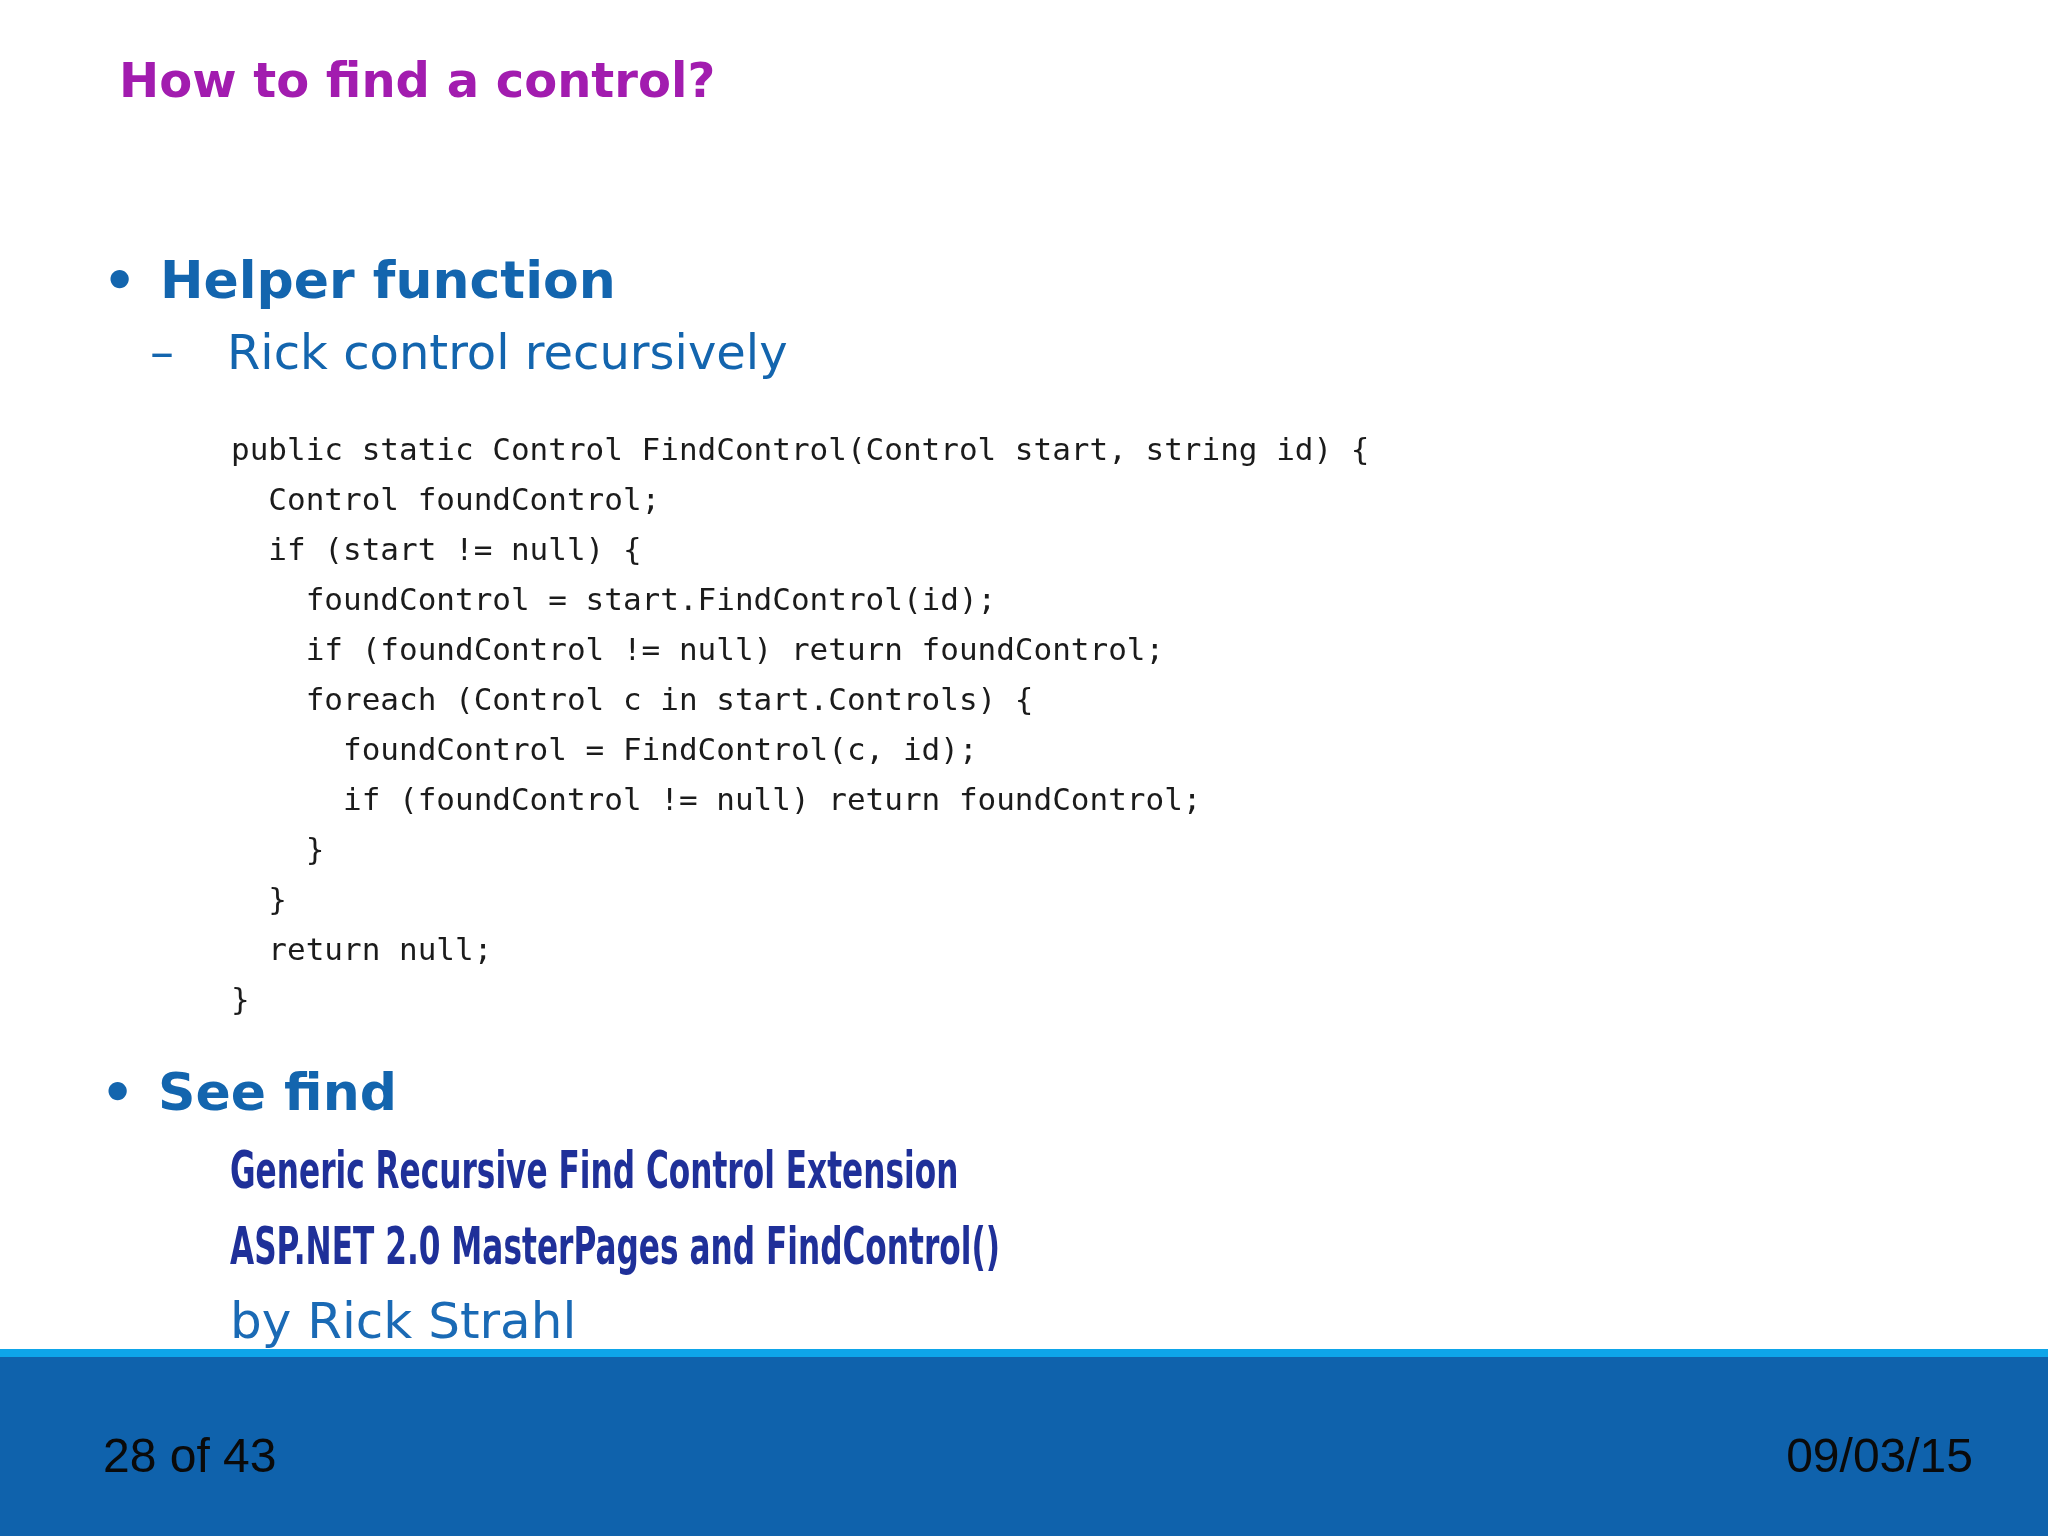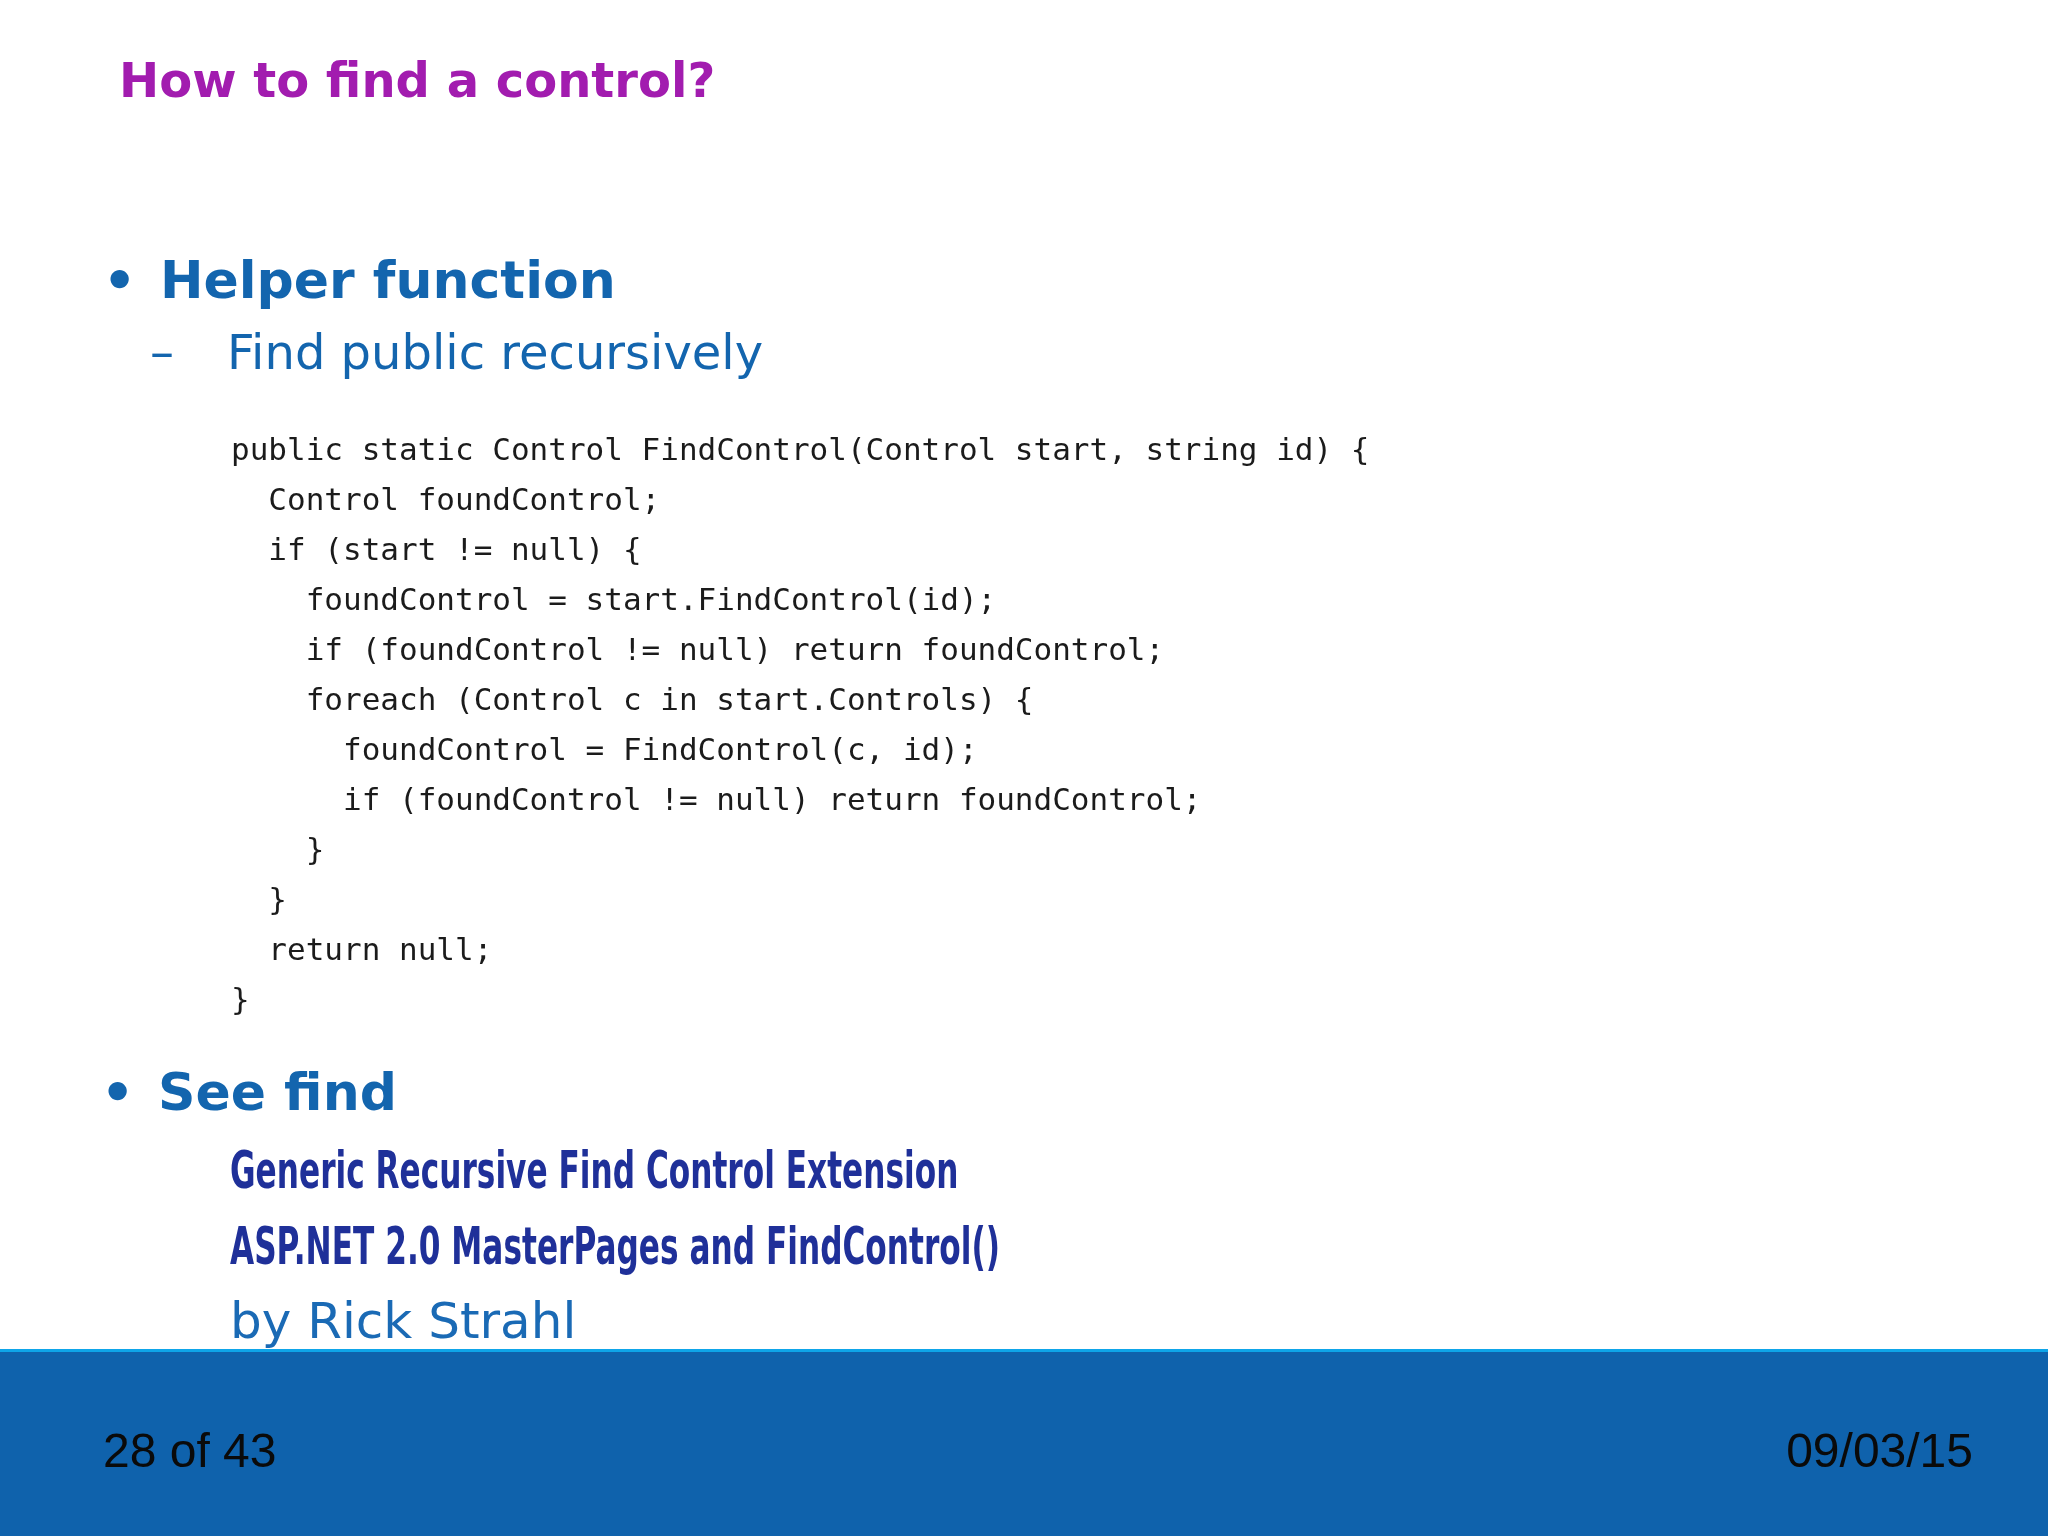--- a/index.html
+++ b/index.html
@@ -88,21 +88,21 @@
   .link-byline { font-size: 50px; color: #1A6AB5; }
 
   
   .footer-bar {
     position: absolute;
     left: 0;
     top: 1349px;
     width: 2048px;
     height: 187px;
     background: #0F62AC;
-    border-top: 3px solid #0ea5e9;
+    border-top: 8px solid #0ea5e9;
     box-sizing: border-box;
     font-family: "Liberation Sans", sans-serif;
     color: #0a0a0a;
   }
   .footer-page {
     position: absolute;
     left: 103px;
     top: 68px;
     width: 185px;
     font-size: 48px;
@@ -130,21 +130,21 @@
 
   <h1 class="slide-title">How to find a control?</h1>
 
   <div class="bullet-row" id="bullet-helper">
     <span class="bullet-dot">•</span>
     <span class="bullet-label">Helper function</span>
   </div>
 
   <div class="sub-bullet-row">
     <span class="sub-dash">–</span>
-    <span class="sub-label">Find public recursively</span>
+    <span class="sub-label">Rick control recursively</span>
   </div>
 
   <pre class="code-block">public static Control FindControl(Control start, string id) {
   Control foundControl;
   if (start != null) {
     foundControl = start.FindControl(id);
     if (foundControl != null) return foundControl;
     foreach (Control c in start.Controls) {
       foundControl = FindControl(c, id);
       if (foundControl != null) return foundControl;

